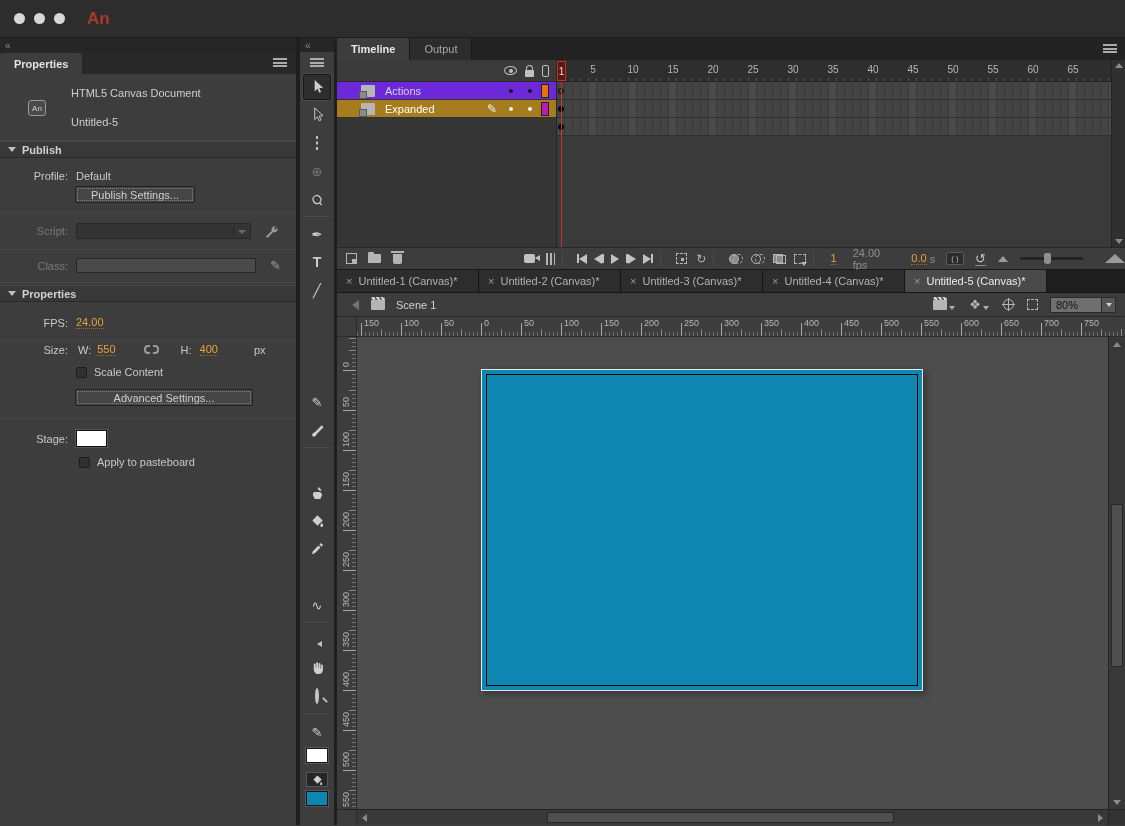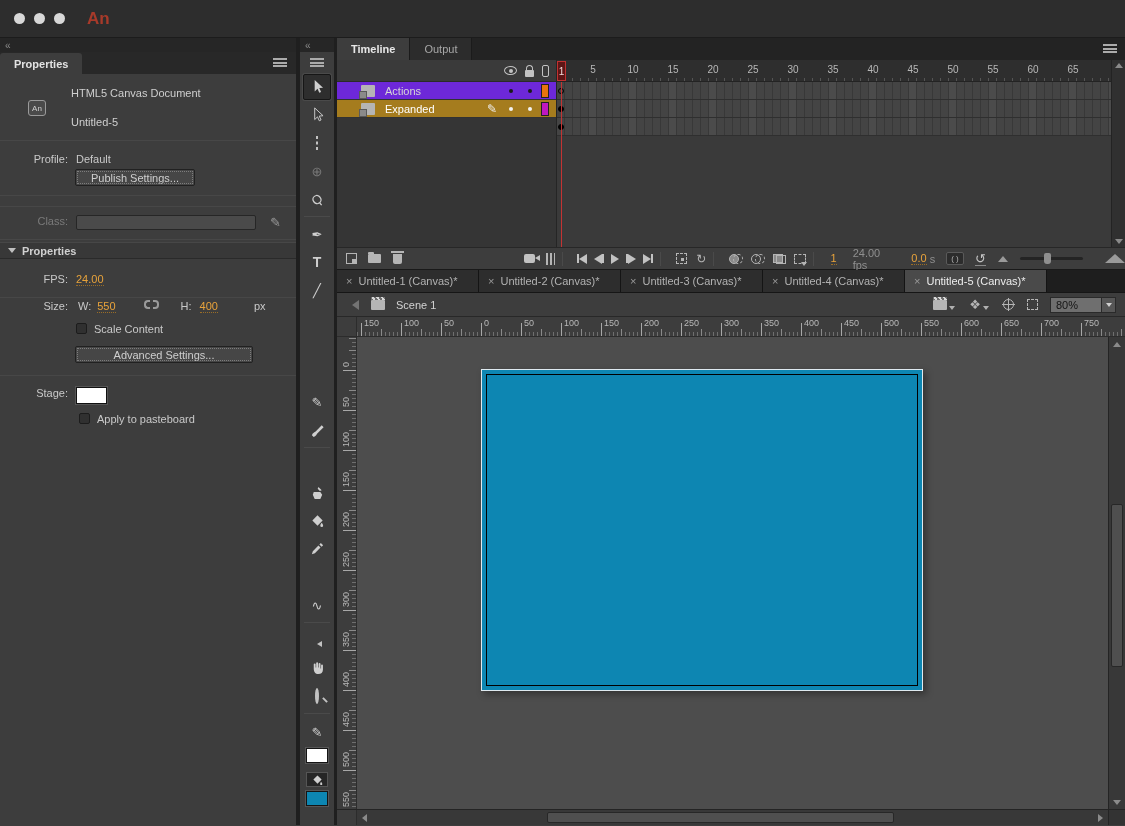--- a/index.html
+++ b/index.html
@@ -38,21 +38,21 @@
   .doc-info { display:flex; padding:13px 0 12px 28px; }
   .an-doc-icon { width:18px; height:16px; border:1px solid #9a9a9a; border-radius:3px; color:#d0d0d0;
                  font-size:8px; display:flex; align-items:center; justify-content:center; margin-top:13px; background:#4a4a4a; }
   .doc-lines { margin-left:25px; }
   .doc-type { color:#cfcfcf; }
   .doc-name { color:#cfcfcf; margin-top:17px; }
   .sect-header { height:17px; background:#383838; border-top:1px solid #474747; border-bottom:1px solid #2a2a2a;
                  display:flex; align-items:center; font-weight:bold; color:#d0d0d0; }
   .tri-down { width:0; height:0; border-left:4px solid transparent; border-right:4px solid transparent;
               border-top:5px solid #c0c0c0; margin:0 6px 0 8px; }
-  .prow { display:flex; align-items:flex-start; }
+  .prow { display:flex; align-items:center; }
   .plabel { width:68px; text-align:right; flex:none; }
   .pgap { margin-left:8px; }
   .dd { width:175px; height:16px; background:#343434; border:1px solid #262626; border-radius:2px; position:relative; }
   .dd::before { content:""; position:absolute; right:16px; top:2px; bottom:2px; width:1px; background:#262626; }
   .dd::after { content:""; position:absolute; right:4px; top:6px; width:0; height:0;
                border-left:4px solid transparent; border-right:4px solid transparent; border-top:4px solid #6a6a6a; }
   .txt-input { width:180px; height:15px; background:#4a4a4a; border:1px solid #262626; border-radius:2px; }
   .checkbox { width:11px; height:11px; background:#303030; border:1px solid #1c1c1c; border-radius:2px; flex:none; }
   .icon-pencil { color:#9a9a9a; font-size:13px; }
   svg.mini { width:14px; height:14px; fill:#9a9a9a; }
@@ -263,30 +263,41 @@
 
       <div class="doc-info">
         <span class="an-doc-icon">An</span>
         <div class="doc-lines">
           <div class="doc-type">HTML5 Canvas Document</div>
           <div class="doc-name">Untitled-5</div>
         </div>
       </div>
       <div class="divider"></div>
 
+      <div class="sect-header">
+        <span class="tri-down"></span>
+        <span>Publish</span>
+      </div>
 
       <div class="prow" style="margin-top:12px;">
         <span class="plabel">Profile:</span>
         <span class="pgap">Default</span>
       </div>
       <div class="prow" style="margin-top:4px;">
         <button class="btn" style="margin-left:75px;width:120px;">Publish Settings...</button>
       </div>
       <div class="divider" style="margin-top:9px;"></div>
 
+      <div class="prow" style="margin-top:10px;">
+        <span class="plabel dim-label">Script:</span>
+        <span class="dd pgap"></span>
+        <svg class="mini" style="margin-left:13px;" viewBox="0 0 16 16">
+          <path d="M13.6 2.9a3.6 3.6 0 0 0-4.7 4.7L2.2 14.3l2 1.5 6.4-6.6a3.6 3.6 0 0 0 4.6-4.8l-2.2 2.2-1.8-1.7 2.4-2z"></path>
+        </svg>
+      </div>
       <div class="divider" style="margin-top:10px;"></div>
 
       <div class="prow" style="margin-top:8px;">
         <span class="plabel dim-label">Class:</span>
         <span class="txt-input pgap"></span>
         <span class="icon-pencil" style="margin-left:14px;">✎</span>
       </div>
       <div class="divider" style="margin-top:9px;"></div>
 
       <div class="sect-header" style="margin-top:2px;">

